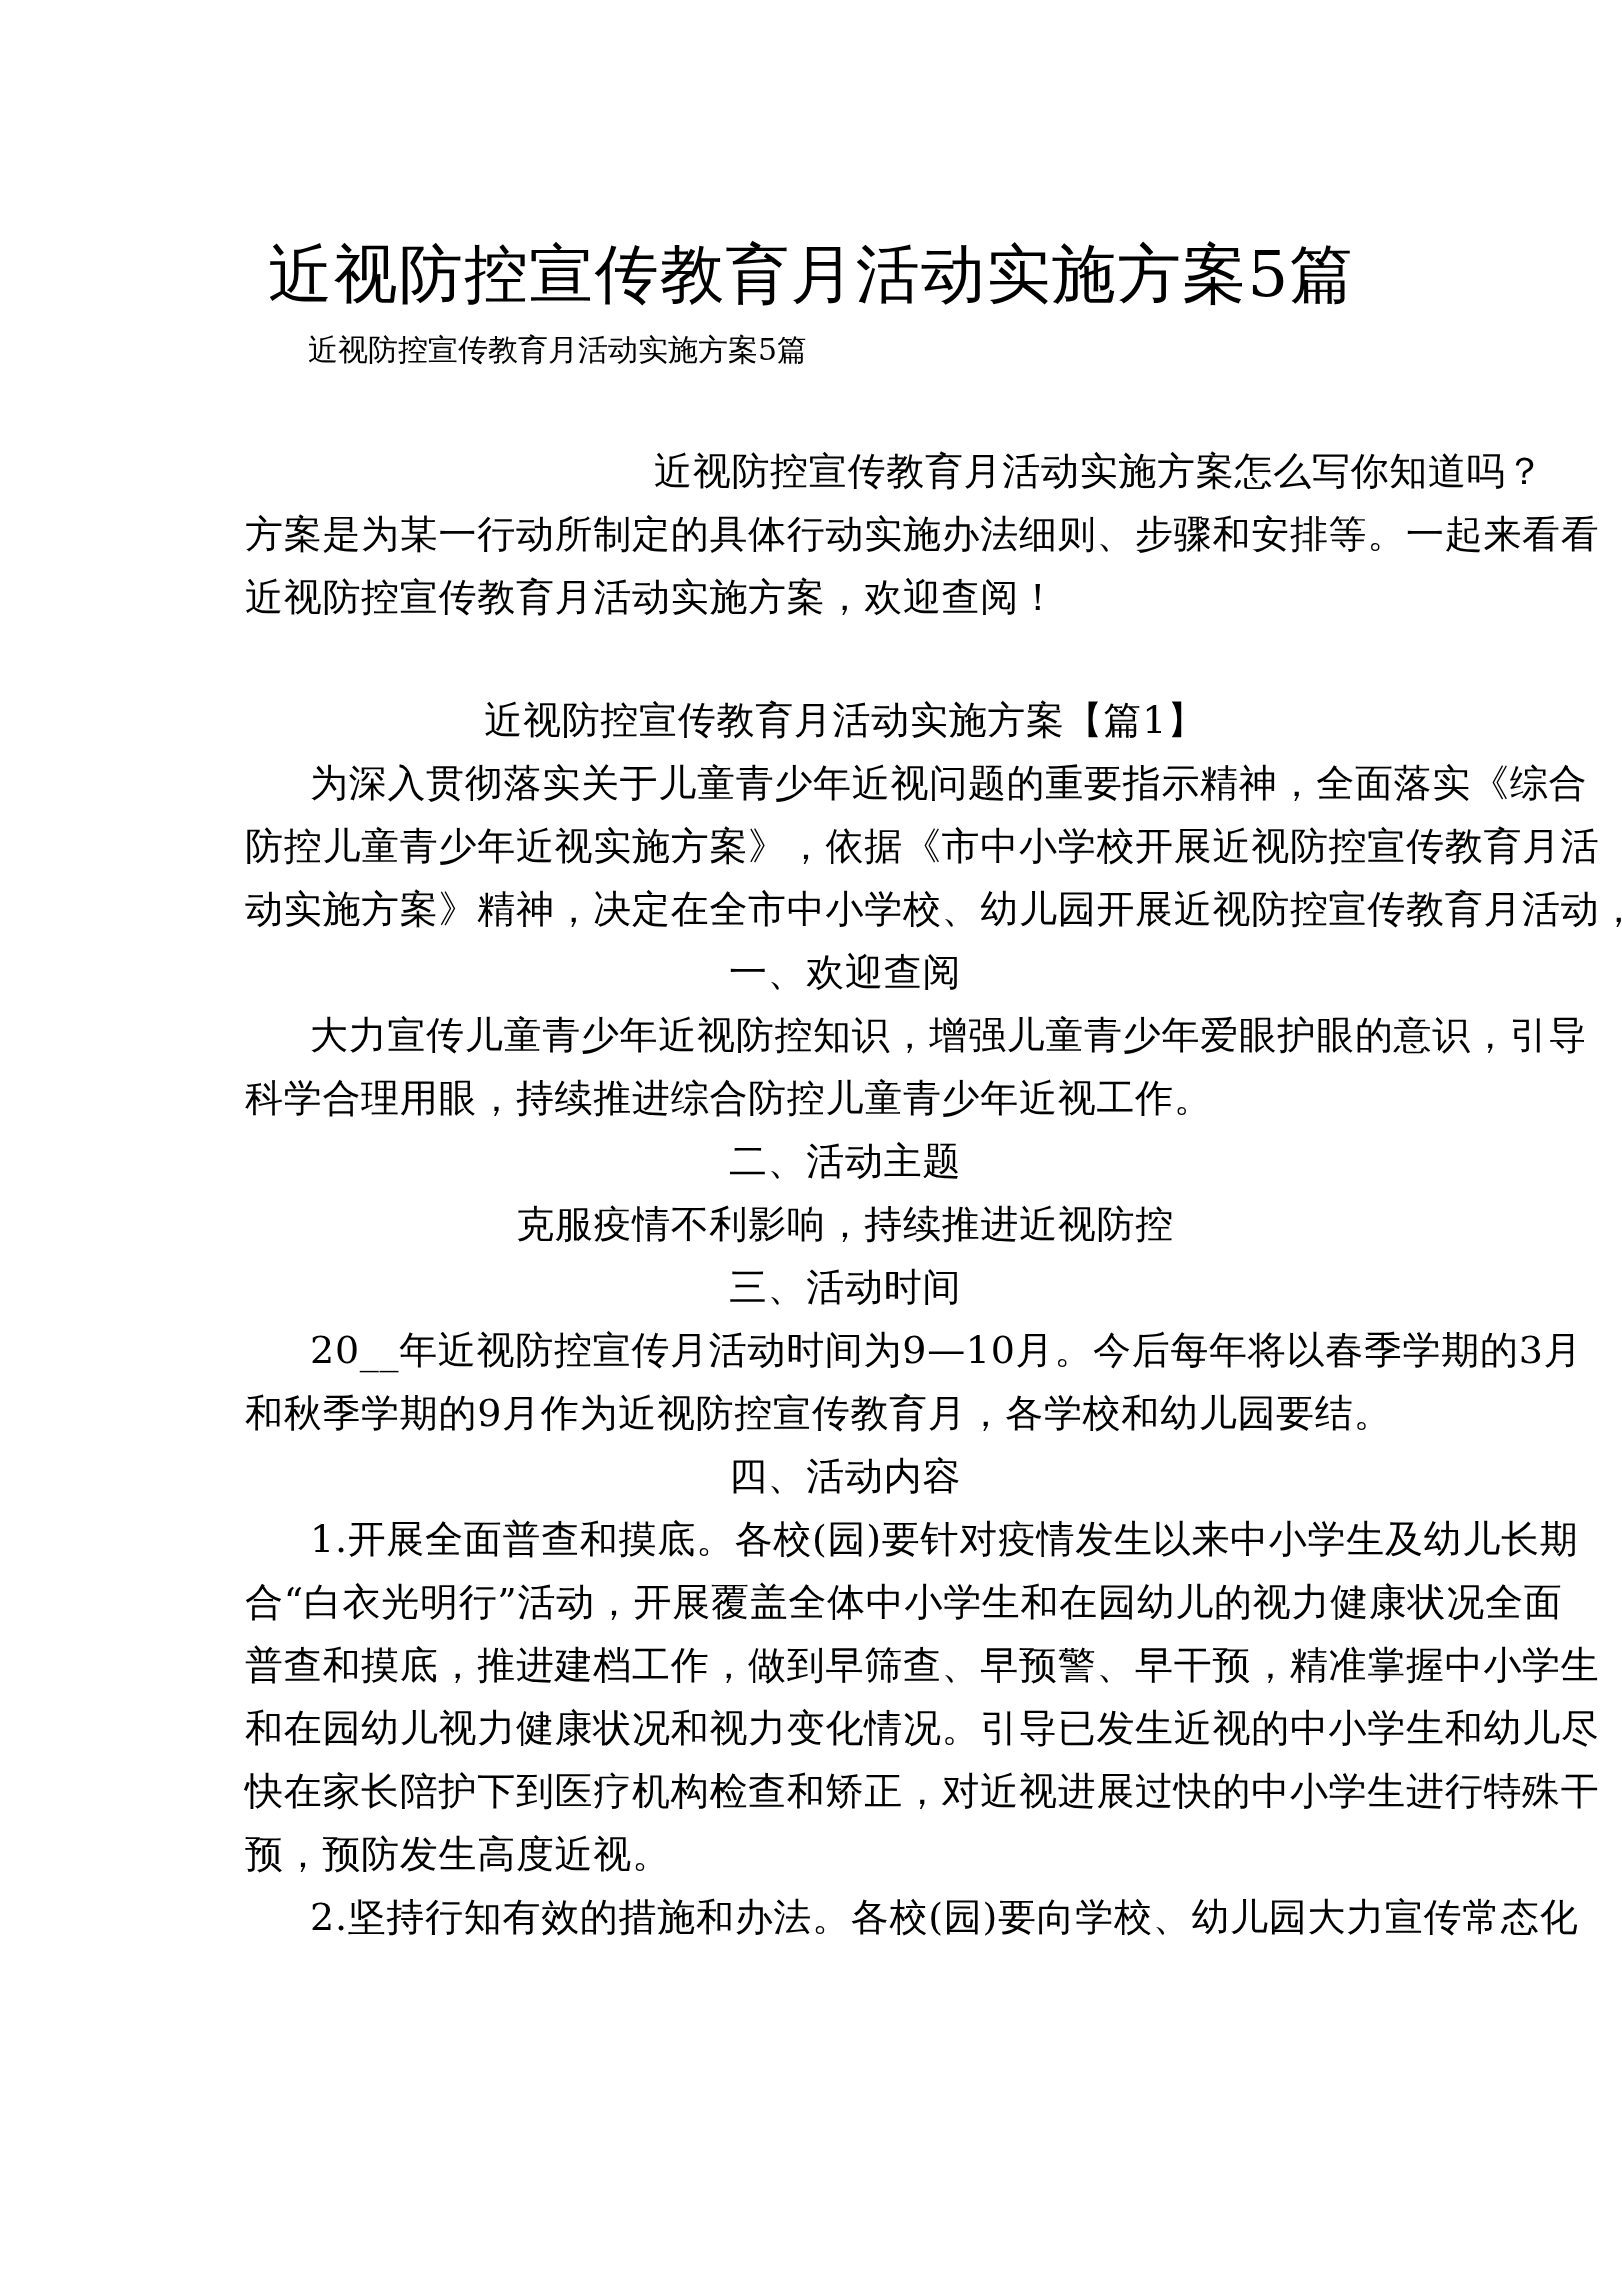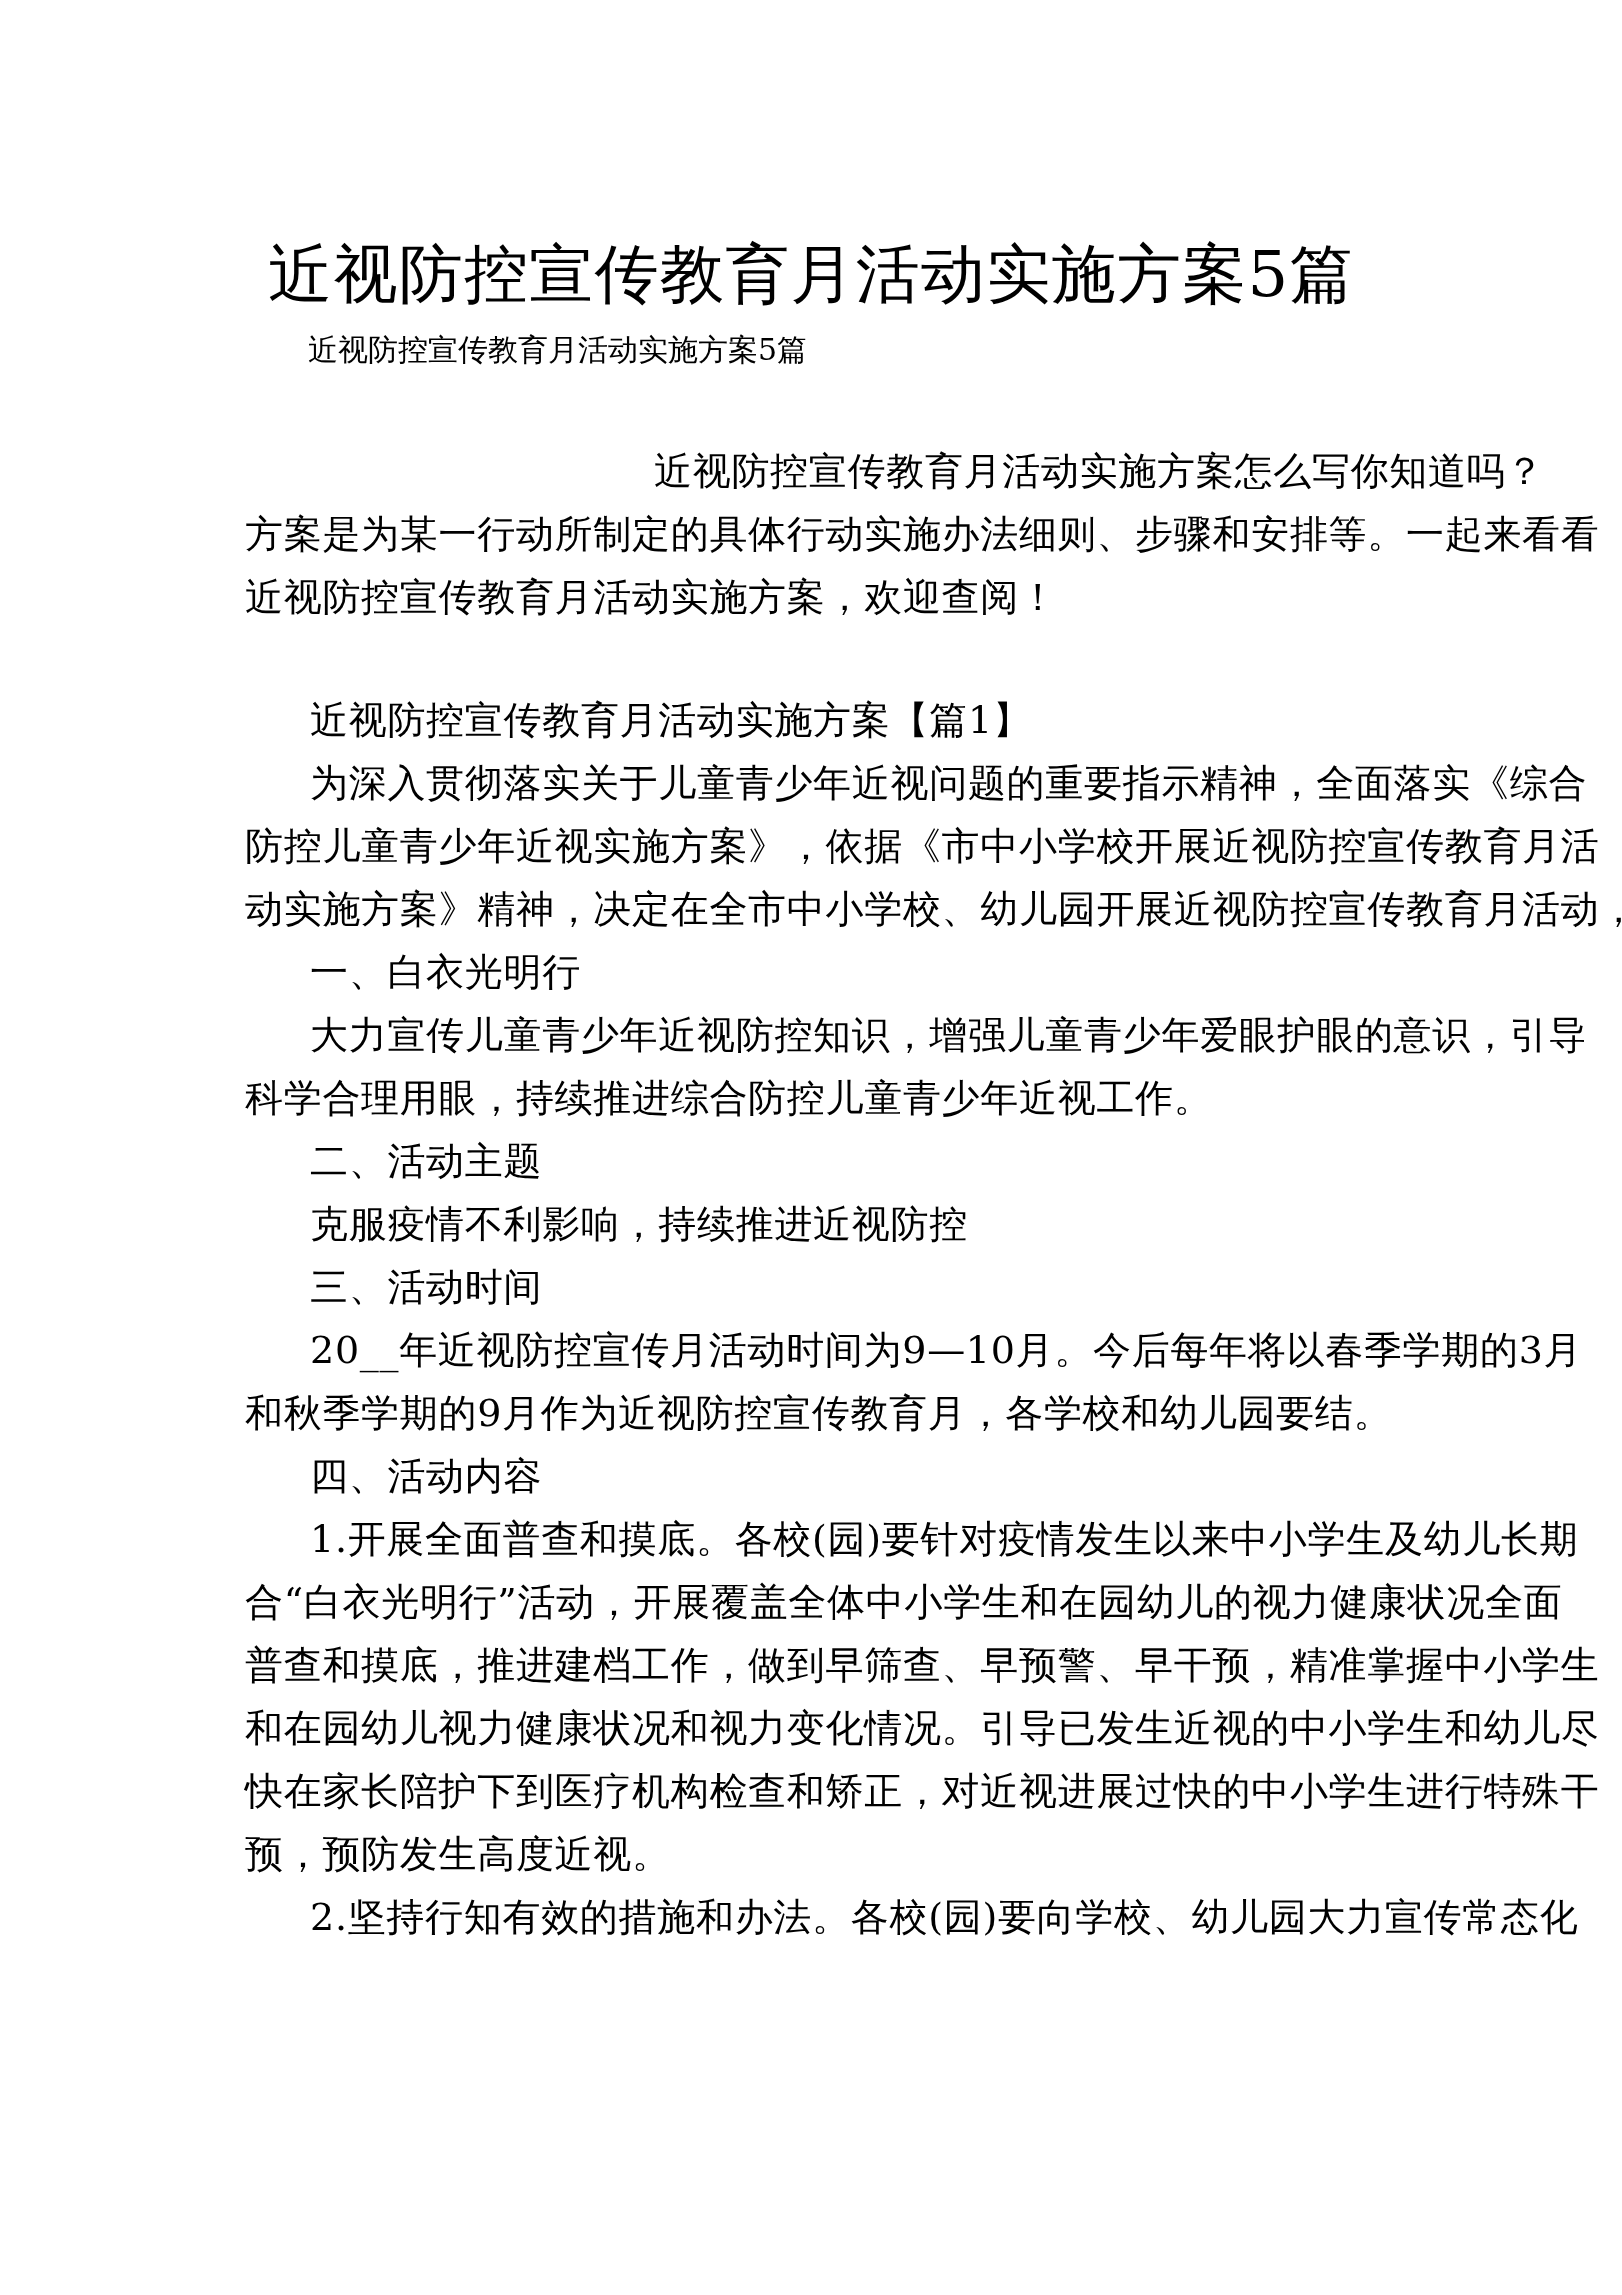--- a/index.html
+++ b/index.html
@@ -2,21 +2,21 @@
 <html style="font-size:10.5px"><head>
 <meta charset="utf-8">
 <style>
   html, body { margin: 0; padding: 0; background: #ffffff; }
   body { width: 1623px; height: 2295px; position: relative; overflow: hidden; color: #000; font-family: "DejaVu Serif", "Liberation Serif", serif; }
   .page { position: absolute; left: 0; top: 0; width: 1341px; height: 2295px; background: #fff; margin-top: 36px; }
   .title { position: absolute; top: 196px; left: 0; width: 1623px; text-align: center; font-size: 64px; line-height: 85px; letter-spacing: 1.3px; }
   .subtitle { position: absolute; top: 291px; left: 308px; font-size: 30px; line-height: 46px; }
   .body { position: absolute; left: 245px; width: 1135px; font-size: 38px; }
   .line { height: 63px; line-height: 46px; white-space: nowrap; overflow: visible; letter-spacing: 0.7px; }
-  .indent { padding-left: 65px; }
+  .indent { padding-left: 65px; text-align: center; }
   .intro-first { padding-left: 409px; }
 </style>
 </head>
 <body>
 
 <div class="page">
   <div class="title">近视防控宣传教育月活动实施方案5篇</div>
   <div class="subtitle">近视防控宣传教育月活动实施方案5篇</div>
 
   <div class="body" style="top: 412px;">
@@ -27,21 +27,21 @@
 
   <div class="body" style="top: 661px;">
     <div class="line indent">近视防控宣传教育月活动实施方案【篇1】</div>
 
     <div>
       <div class="line indent">为深入贯彻落实关于儿童青少年近视问题的重要指示精神，全面落实《综合</div>
       <div class="line">防控儿童青少年近视实施方案》，依据《市中小学校开展近视防控宣传教育月活</div>
       <div class="line">动实施方案》精神，决定在全市中小学校、幼儿园开展近视防控宣传教育月活动，</div>
     </div>
 
-    <div class="line indent">一、白衣光明行</div>
+    <div class="line indent">一、欢迎查阅</div>
     <div>
       <div class="line indent">大力宣传儿童青少年近视防控知识，增强儿童青少年爱眼护眼的意识，引导</div>
       <div class="line">科学合理用眼，持续推进综合防控儿童青少年近视工作。</div>
     </div>
 
     <div class="line indent">二、活动主题</div>
     <div>
       <div class="line indent">克服疫情不利影响，持续推进近视防控</div>
     </div>
 

